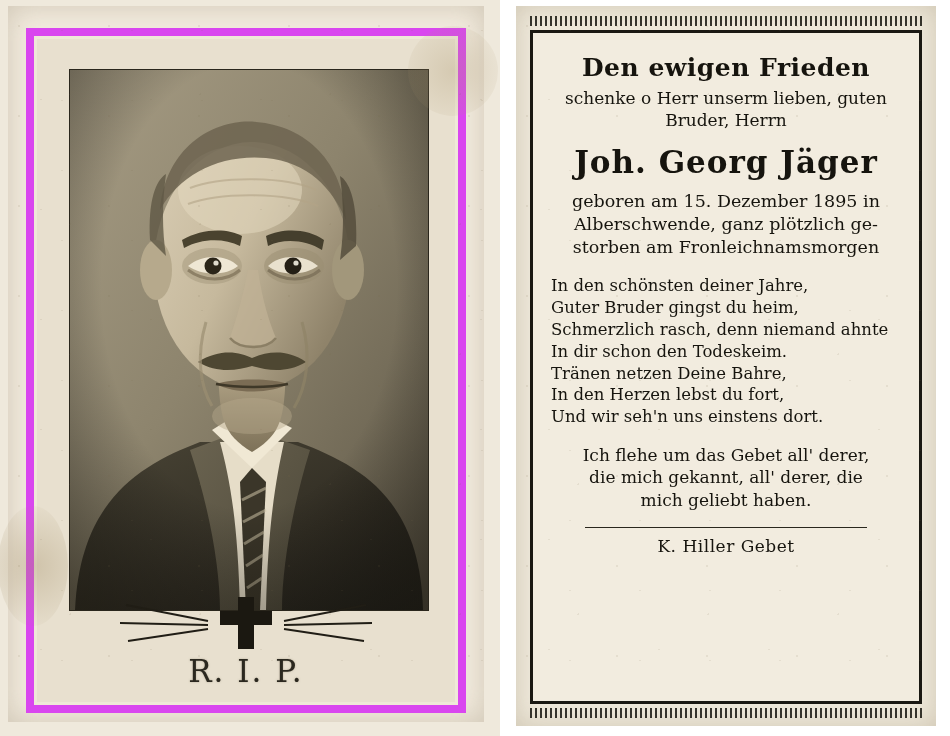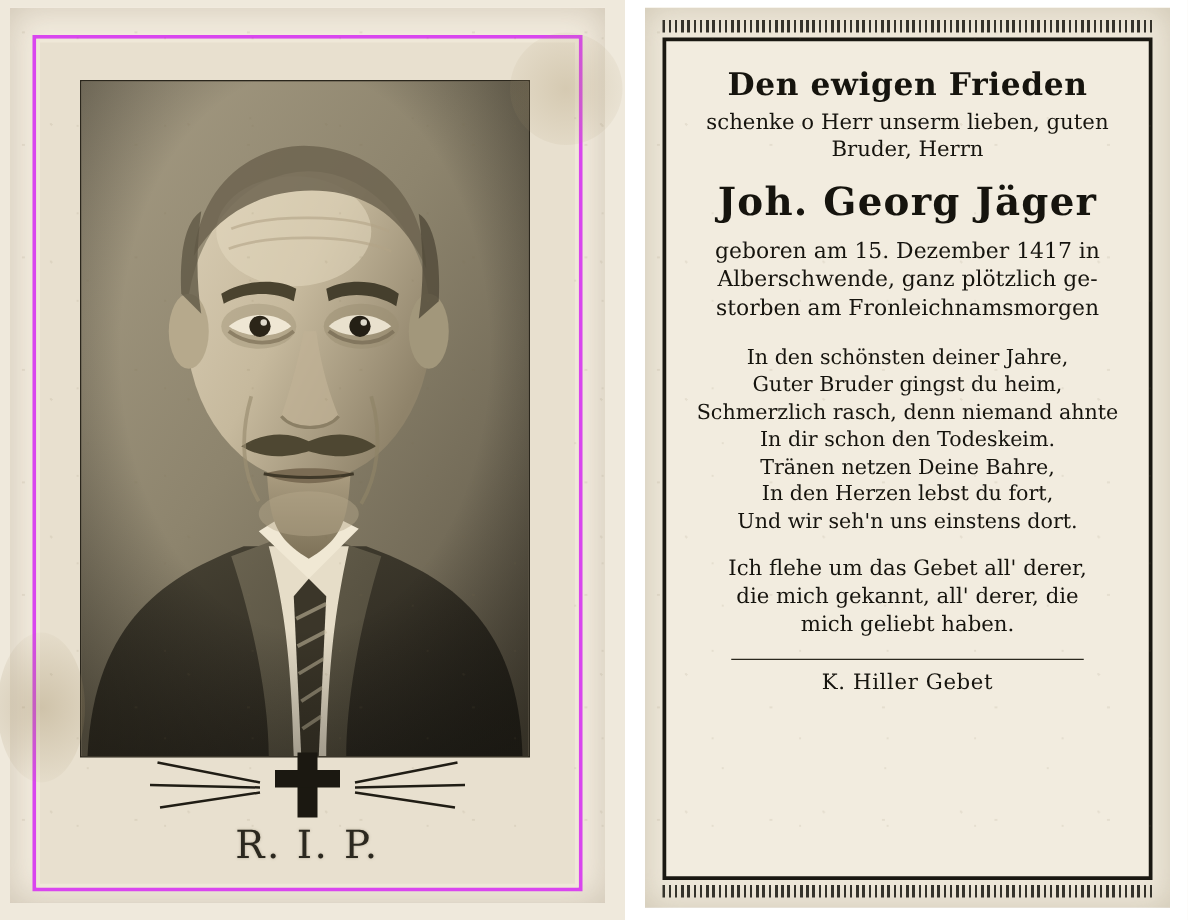--- a/index.html
+++ b/index.html
@@ -39,21 +39,21 @@
     background: #f3ecdf;
     box-shadow: inset 0 0 30px rgba(140,125,100,0.35);
   }
   
   .frame {
     position: absolute;
     left: 18px;
     top: 22px;
     width: 440px;
     height: 685px;
-    border: 3px solid #d946ef;
+    border: 8px solid #d946ef;
     background: #e8e0cf;
     box-sizing: border-box;
   }
   .frame-inner {
     position: absolute;
     left: 0; top: 0; right: 0; bottom: 0;
     border: 3px solid #efe8d8;
     box-sizing: border-box;
   }
 
@@ -166,21 +166,21 @@
     margin: 8px 0 10px 0;
   }
   .t-dates {
     font-size: 17.5px;
     line-height: 1.32;
     margin-bottom: 16px;
   }
   .t-poem {
     font-size: 16.5px;
     line-height: 1.33;
-    text-align: center;
+    text-align: left;
     margin-bottom: 16px;
   }
   .t-plea {
     font-size: 17px;
     line-height: 1.3;
     margin-bottom: 16px;
   }
   .t-invo {
     font-size: 17px;
     line-height: 1.3;
@@ -363,21 +363,21 @@
         <div class="txt t-head">Den ewigen Frieden</div>
 
         <div class="txt t-sub">
           <span class="line">schenke o Herr unserm lieben, guten</span>
           <span class="line">Bruder, Herrn</span>
         </div>
 
         <div class="txt t-name">Joh. Georg Jäger</div>
 
         <div class="txt t-dates">
-          <span class="line">geboren am 15. Dezember 1417 in</span>
+          <span class="line">geboren am 15. Dezember 1895 in</span>
           <span class="line">Alberschwende, ganz plötzlich ge-</span>
           <span class="line">storben am Fronleichnamsmorgen</span>
         </div>
 
         <div class="txt t-poem">
           <span class="line">In den schönsten deiner Jahre,</span>
           <span class="line">Guter Bruder gingst du heim,</span>
           <span class="line">Schmerzlich rasch, denn niemand ahnte</span>
           <span class="line">In dir schon den Todeskeim.</span>
           <span class="line">Tränen netzen Deine Bahre,</span>

